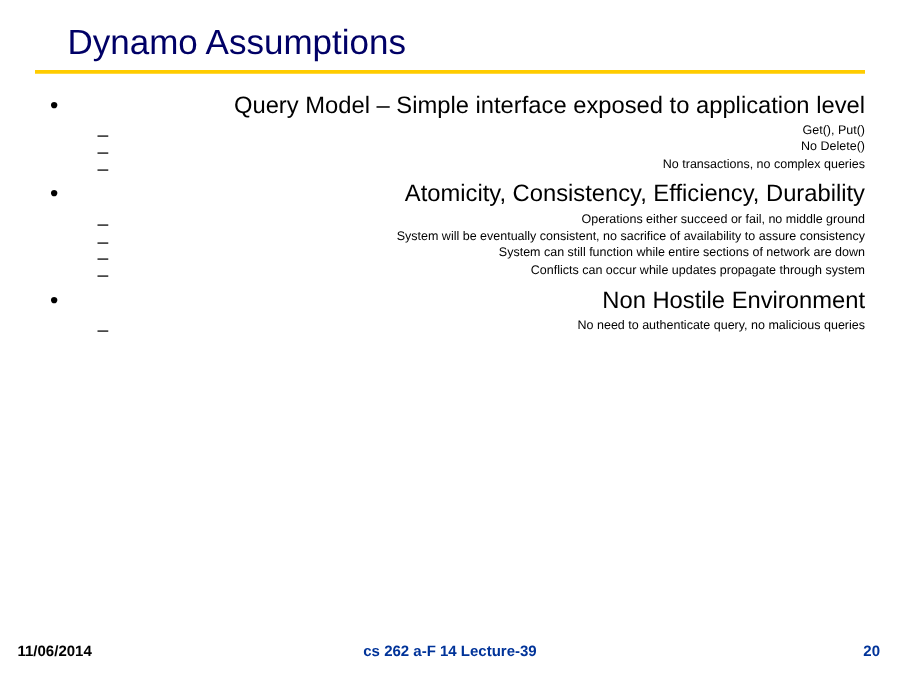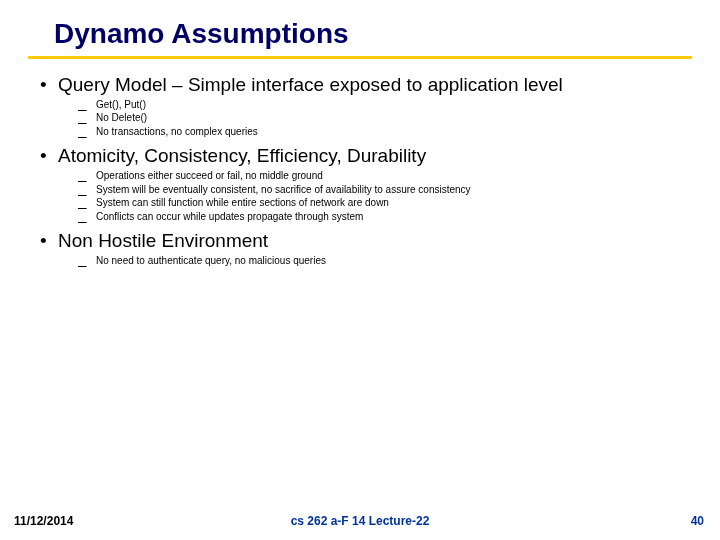--- a/index.html
+++ b/index.html
@@ -12,21 +12,21 @@
     overflow: hidden;
   }
   .slide {
     width: 100%;
     height: 100%;
     padding: 18px 28px 0 28px;
     position: relative;
   }
   .title {
     font-size: 28px;
-    font-weight: bold;
+    font-weight: normal;
     color: #000066;
     padding-left: 26px;
     padding-bottom: 6px;
   }
   .title-underline {
     height: 3px;
     background: #ffcc00;
     margin-left: 0;
     margin-bottom: 14px;
   }
@@ -37,20 +37,21 @@
   ul.level1 {
     list-style: none;
     padding-left: 0;
   }
   ul.level1 > li {
     position: relative;
     padding-left: 20px;
     font-size: 19px;
     line-height: 1.25;
     margin-bottom: 2px;
+    text-align: right;
   }
   ul.level1 > li::before {
     content: "•";
     position: absolute;
     left: 2px;
     top: 0;
     font-size: 19px;
   }
   ul.level2 {
     list-style: none;
@@ -129,17 +130,17 @@
       <li>
         <span>Non Hostile Environment</span>
         <ul class="level2">
           <li>No need to authenticate query, no malicious queries</li>
         </ul>
       </li>
     </ul>
   </div>
 
   <div class="footer">
-    <span class="footer-date">11/12/2014</span>
-    <span class="footer-center">cs 262 a-F 14 Lecture-22</span>
-    <span class="footer-page">40</span>
+    <span class="footer-date">11/06/2014</span>
+    <span class="footer-center">cs 262 a-F 14 Lecture-39</span>
+    <span class="footer-page">20</span>
   </div>
 </div>
 
 </body></html>

